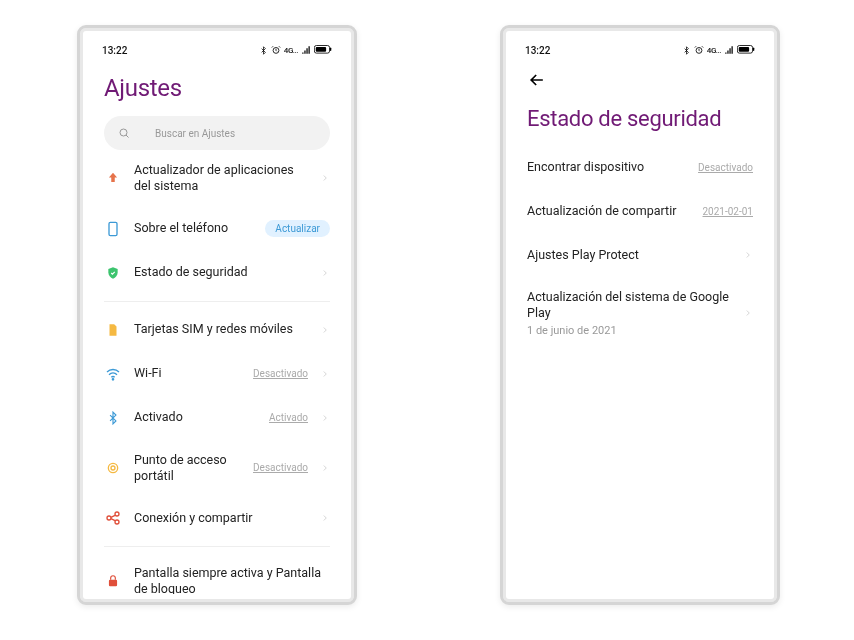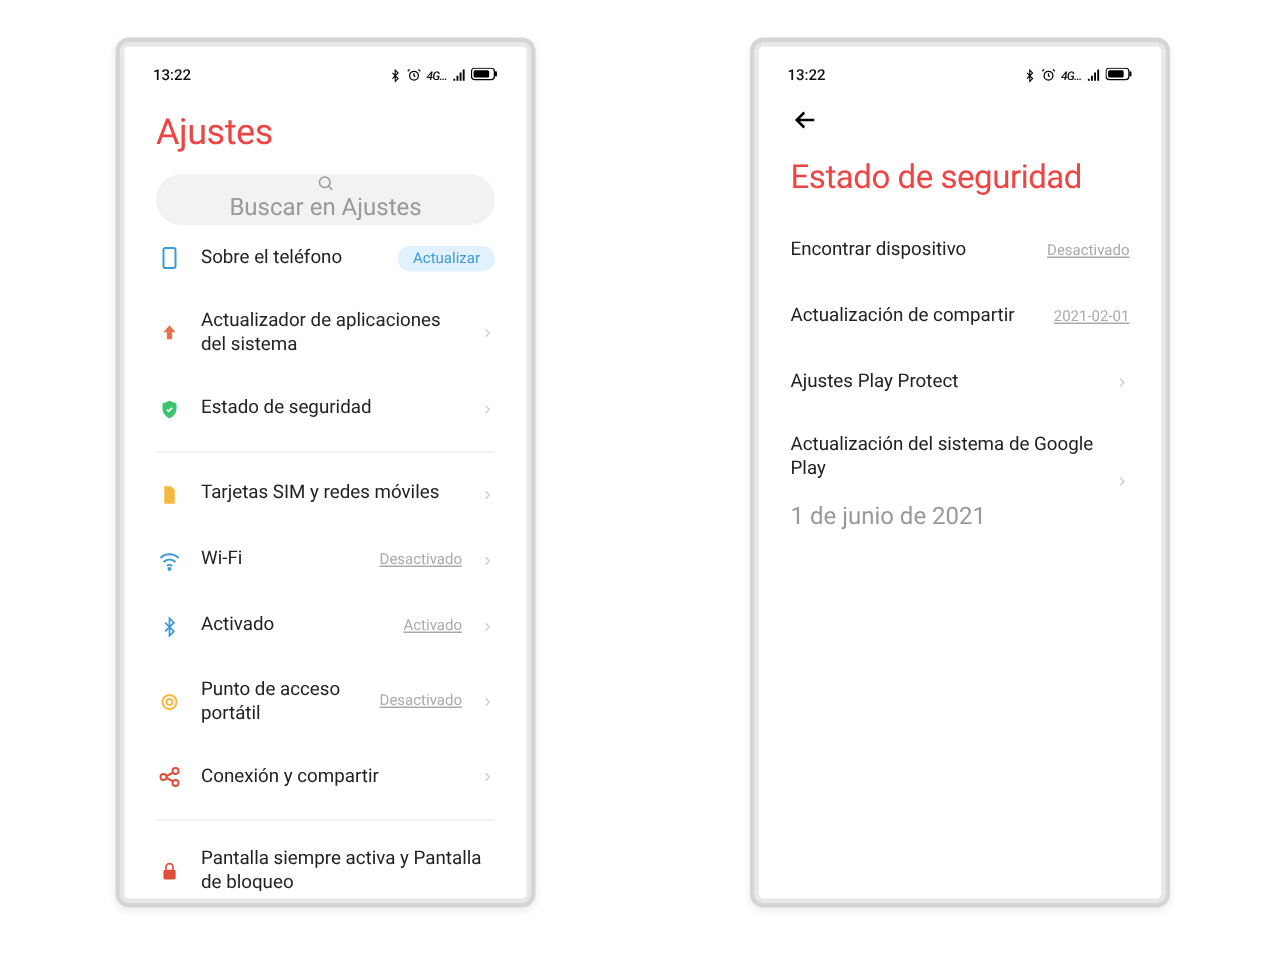--- a/index.html
+++ b/index.html
@@ -37,40 +37,40 @@
       display: flex;
       flex-direction: column;
     }
     .statusbar {
       height: 24px;
       display: flex; justify-content: space-between; align-items: center;
       padding: 0 14px;
       font-size: 10px; font-weight: 500; color: #111;
       margin-top: 2px;
     }
-    .status-icons { display: flex; gap: 3px; align-items: center; font-size: 10px; letter-spacing: -0.5px; font-style: italic; }
+    .status-icons { display: flex; gap: 3px; align-items: center; font-size: 10px; letter-spacing: -0.5px; }
     .content { flex: 1; overflow: hidden; padding: 0 16px; }
     .page-title {
-      font-size: 24px; font-weight: 400; color: #ef4444; margin: 12px 0 14px 0;
+      font-size: 24px; font-weight: 400; color: #701a75; margin: 12px 0 14px 0;
       letter-spacing: -0.3px;
     }
     .page-title.lg { font-size: 22px; }
     .search {
       background: #f2f2f2; border-radius: 20px; height: 34px;
-      display: flex; align-items: center; padding: 0 14px; gap: 0;
-      color: #999; font-size: 16px; flex-direction: column;
+      display: flex; align-items: center; padding: 0 14px; gap: 25px;
+      color: #999; font-size: 10px;
     }
     .search svg { width: 12px; height: 12px; }
     .row {
       display: flex; align-items: center; gap: 12px;
       padding: 12px 0; min-height: 44px;
     }
     .row .icon { width: 18px; height: 18px; flex-shrink: 0; display: flex; align-items: center; justify-content: center; }
     .row .label { flex: 1; font-size: 12.5px; color: #222; line-height: 1.3; }
-    .row .sub { font-size: 16px; color: #999; margin-top: 12px; }
+    .row .sub { font-size: 11px; color: #999; margin-top: 2px; }
     .row .value { font-size: 10px; color: #aaa; text-decoration: underline; }
     .row .chevron { width: 10px; height: 10px; flex-shrink: 0; }
     .pill {
       background: #e1f1ff; color: #3d9ad6; font-size: 10px;
       padding: 3px 10px; border-radius: 12px;
     }
     .divider { height: 1px; background: #eee; margin: 6px 0; }
     .back { margin: 8px 0 0 0; }
     .back svg { width: 20px; height: 20px; }
   </style>
@@ -106,38 +106,38 @@
       <div class="search">
         <svg viewBox="0 0 24 24" fill="none" stroke="#999" stroke-width="2">
             <circle cx="11" cy="11" r="7"></circle>
             <path d="M21 21l-5-5"></path>
           </svg>
         <span>Buscar en Ajustes</span>
       </div>
 
       <div class="row">
         <span class="icon">
+            <svg viewBox="0 0 24 24" width="14" height="14" fill="#e6734b">
+              <path d="M12 3l7 8h-4v8h-6v-8H5z"></path>
+            </svg>
+          </span>
+        <span class="label">Actualizador de aplicaciones del sistema</span>
+        <svg class="chevron" viewBox="0 0 24 24" fill="none" stroke="#ccc" stroke-width="2">
+            <path d="M9 6l6 6-6 6"></path>
+          </svg>
+      </div>
+
+      <div class="row">
+        <span class="icon">
             <svg viewBox="0 0 24 24" width="16" height="16" fill="none" stroke="#3d9ad6" stroke-width="2">
               <rect x="6" y="2" width="12" height="20" rx="2"></rect>
             </svg>
           </span>
         <span class="label">Sobre el teléfono</span>
         <span class="pill">Actualizar</span>
-      </div>
-
-      <div class="row">
-        <span class="icon">
-            <svg viewBox="0 0 24 24" width="14" height="14" fill="#e6734b">
-              <path d="M12 3l7 8h-4v8h-6v-8H5z"></path>
-            </svg>
-          </span>
-        <span class="label">Actualizador de aplicaciones del sistema</span>
-        <svg class="chevron" viewBox="0 0 24 24" fill="none" stroke="#ccc" stroke-width="2">
-            <path d="M9 6l6 6-6 6"></path>
-          </svg>
       </div>
 
       <div class="row">
         <span class="icon">
             <svg viewBox="0 0 24 24" width="14" height="14" fill="#3cc46e">
               <path d="M12 2l8 3v6c0 5-3.5 9-8 11-4.5-2-8-6-8-11V5z"></path>
               <path d="M9 12l2 2 4-4" stroke="#fff" stroke-width="2" fill="none"></path>
             </svg>
           </span>
         <span class="label">Estado de seguridad</span>

